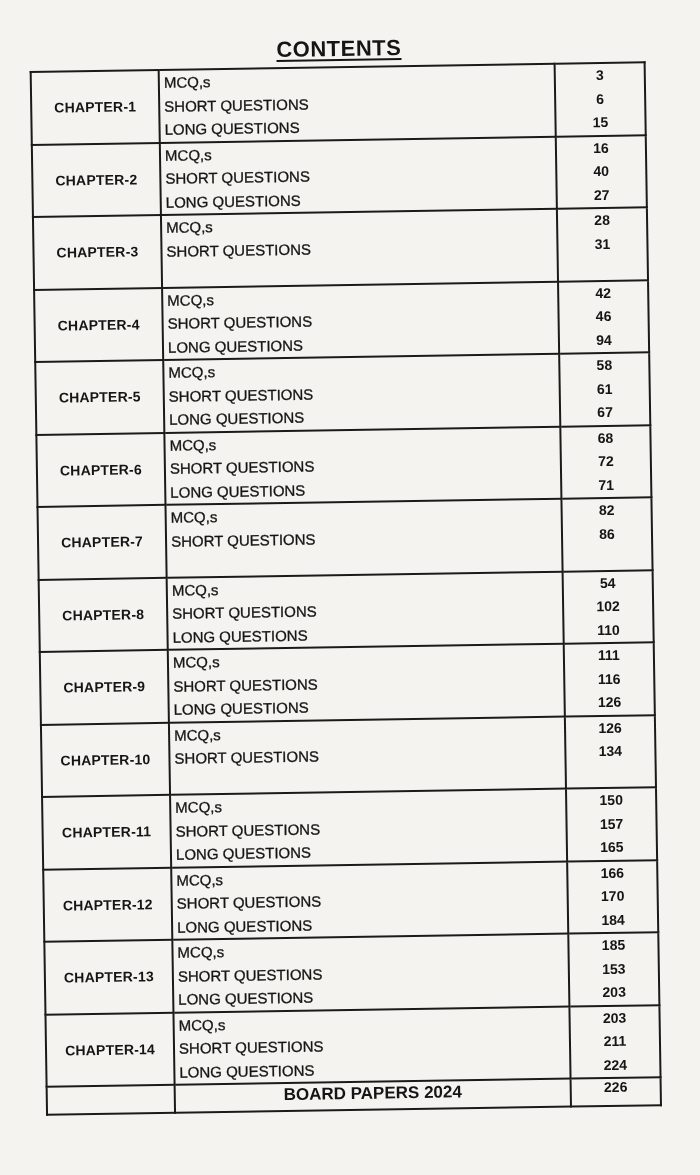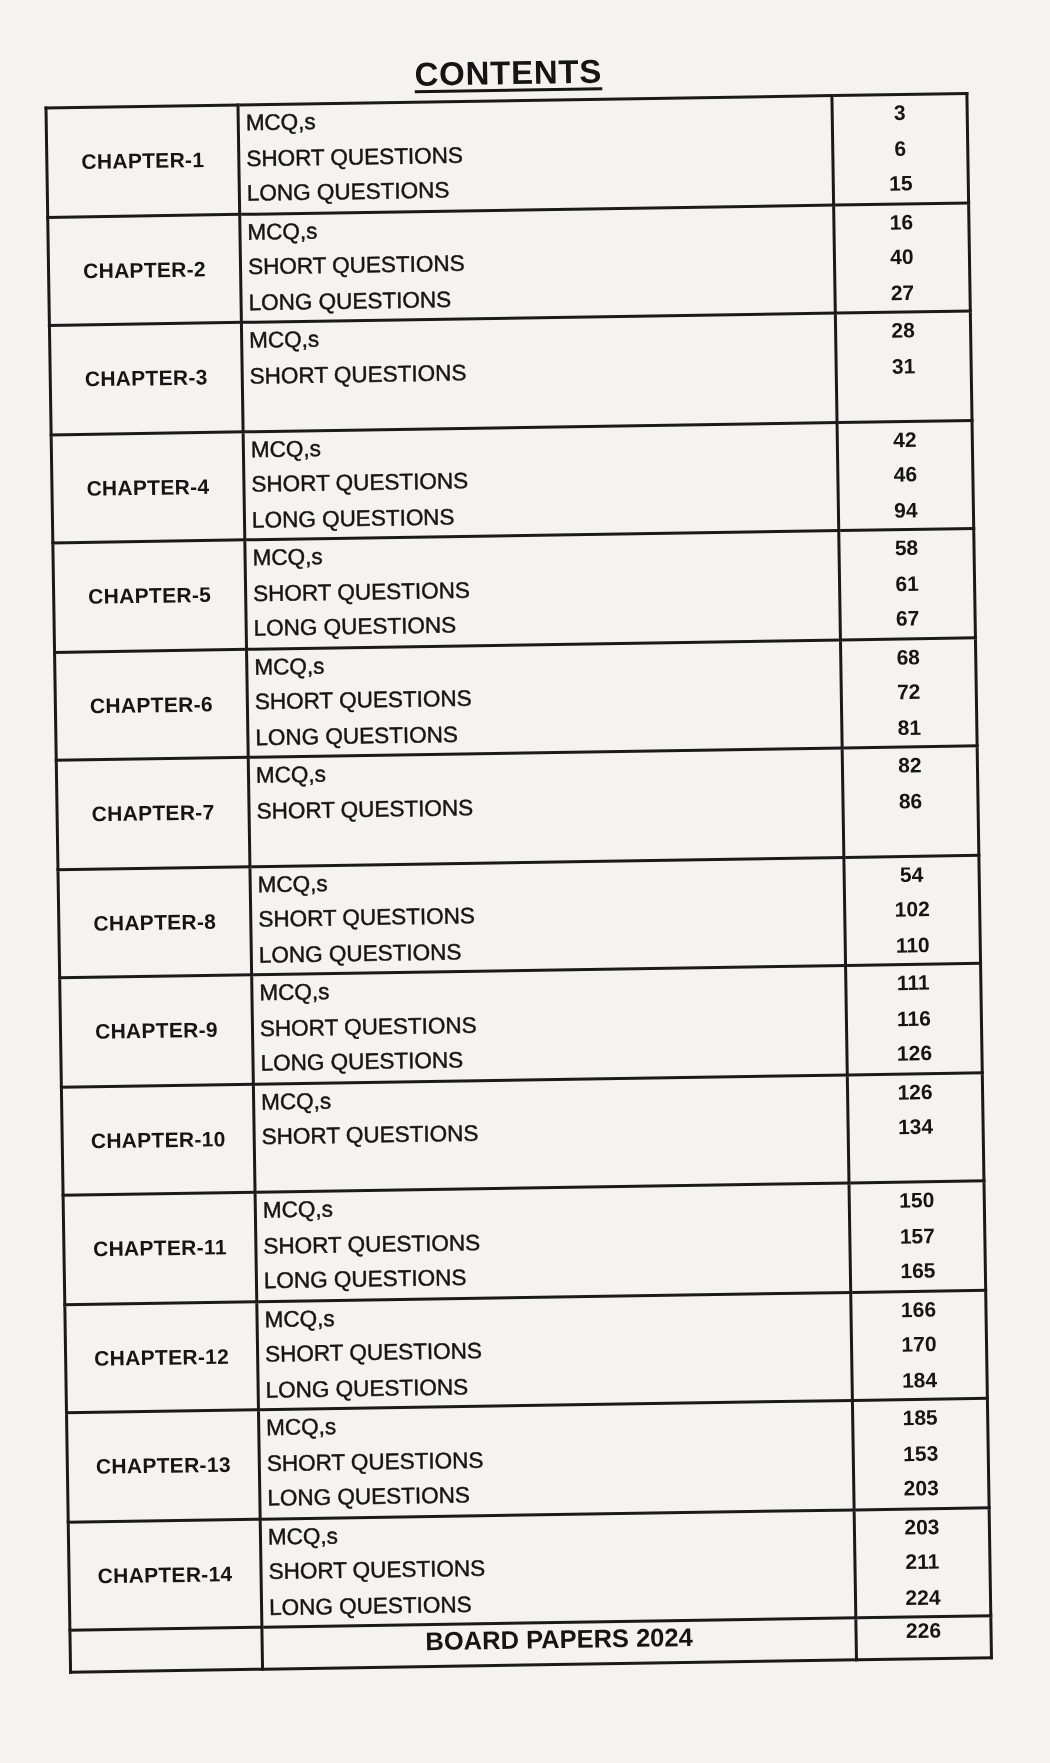--- a/index.html
+++ b/index.html
@@ -116,21 +116,21 @@
         <tr class="chap-row">
           <td class="chapter">CHAPTER-6</td>
           <td class="topics">
             <div>MCQ,s</div>
             <div>SHORT QUESTIONS</div>
             <div>LONG QUESTIONS</div>
           </td>
           <td class="pages">
             <div>68</div>
             <div>72</div>
-            <div>81</div>
+            <div>71</div>
           </td>
         </tr>
         <tr class="chap-row">
           <td class="chapter">CHAPTER-7</td>
           <td class="topics">
             <div>MCQ,s</div>
             <div>SHORT QUESTIONS</div>
             <div></div>
           </td>
           <td class="pages">

